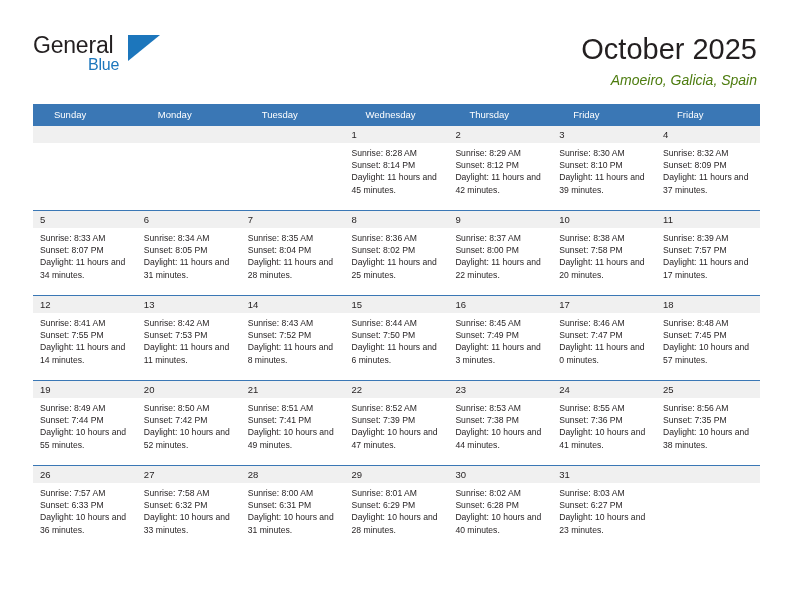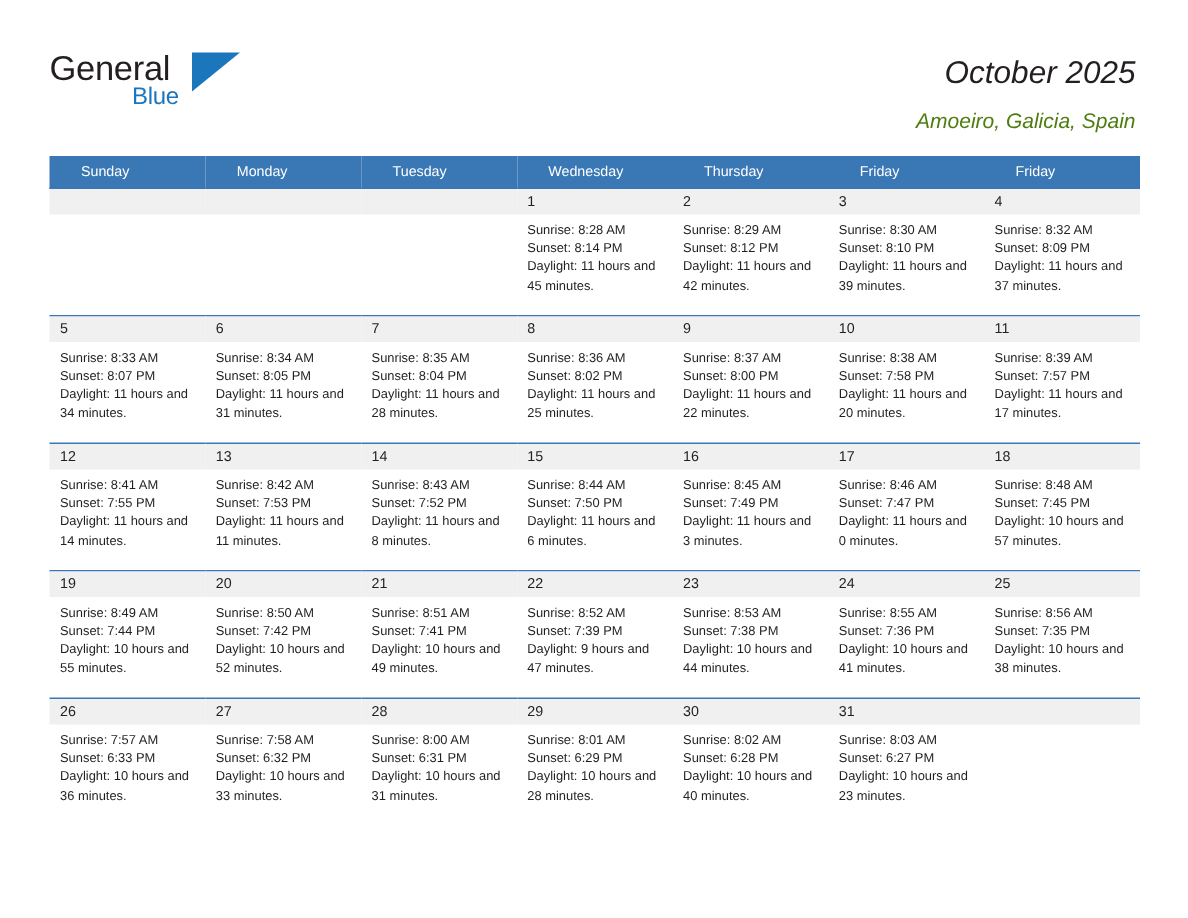--- a/index.html
+++ b/index.html
@@ -65,25 +65,24 @@
     border-bottom: 26px solid transparent;
   }
 
   .title-block {
     position: absolute;
     right: 35px;
     top: 34px;
     text-align: right;
   }
   .cal-title {
-    font-size: 21px;
+    font-size: 29px;
     color: #231f20;
     line-height: 30px;
     white-space: nowrap;
-    font-style: italic;
   }
   .cal-subtitle {
     font-size: 14px;
     color: #4d7c0f;
     line-height: 20px;
     margin-top: 6px;
     white-space: nowrap;
     font-style: italic;
   }
 
@@ -411,21 +410,21 @@
                 <div class="daylight">Daylight: 10 hours and 49 minutes.</div>
               </div>
             </div>
           </td>
           <td>
             <div class="daycell">
               <div class="daynum-band">22</div>
               <div class="info">
                 <div>Sunrise: 8:52 AM</div>
                 <div>Sunset: 7:39 PM</div>
-                <div class="daylight">Daylight: 9 hours and 47 minutes.</div>
+                <div class="daylight">Daylight: 10 hours and 47 minutes.</div>
               </div>
             </div>
           </td>
           <td>
             <div class="daycell">
               <div class="daynum-band">23</div>
               <div class="info">
                 <div>Sunrise: 8:53 AM</div>
                 <div>Sunset: 7:38 PM</div>
                 <div class="daylight">Daylight: 10 hours and 44 minutes.</div>

